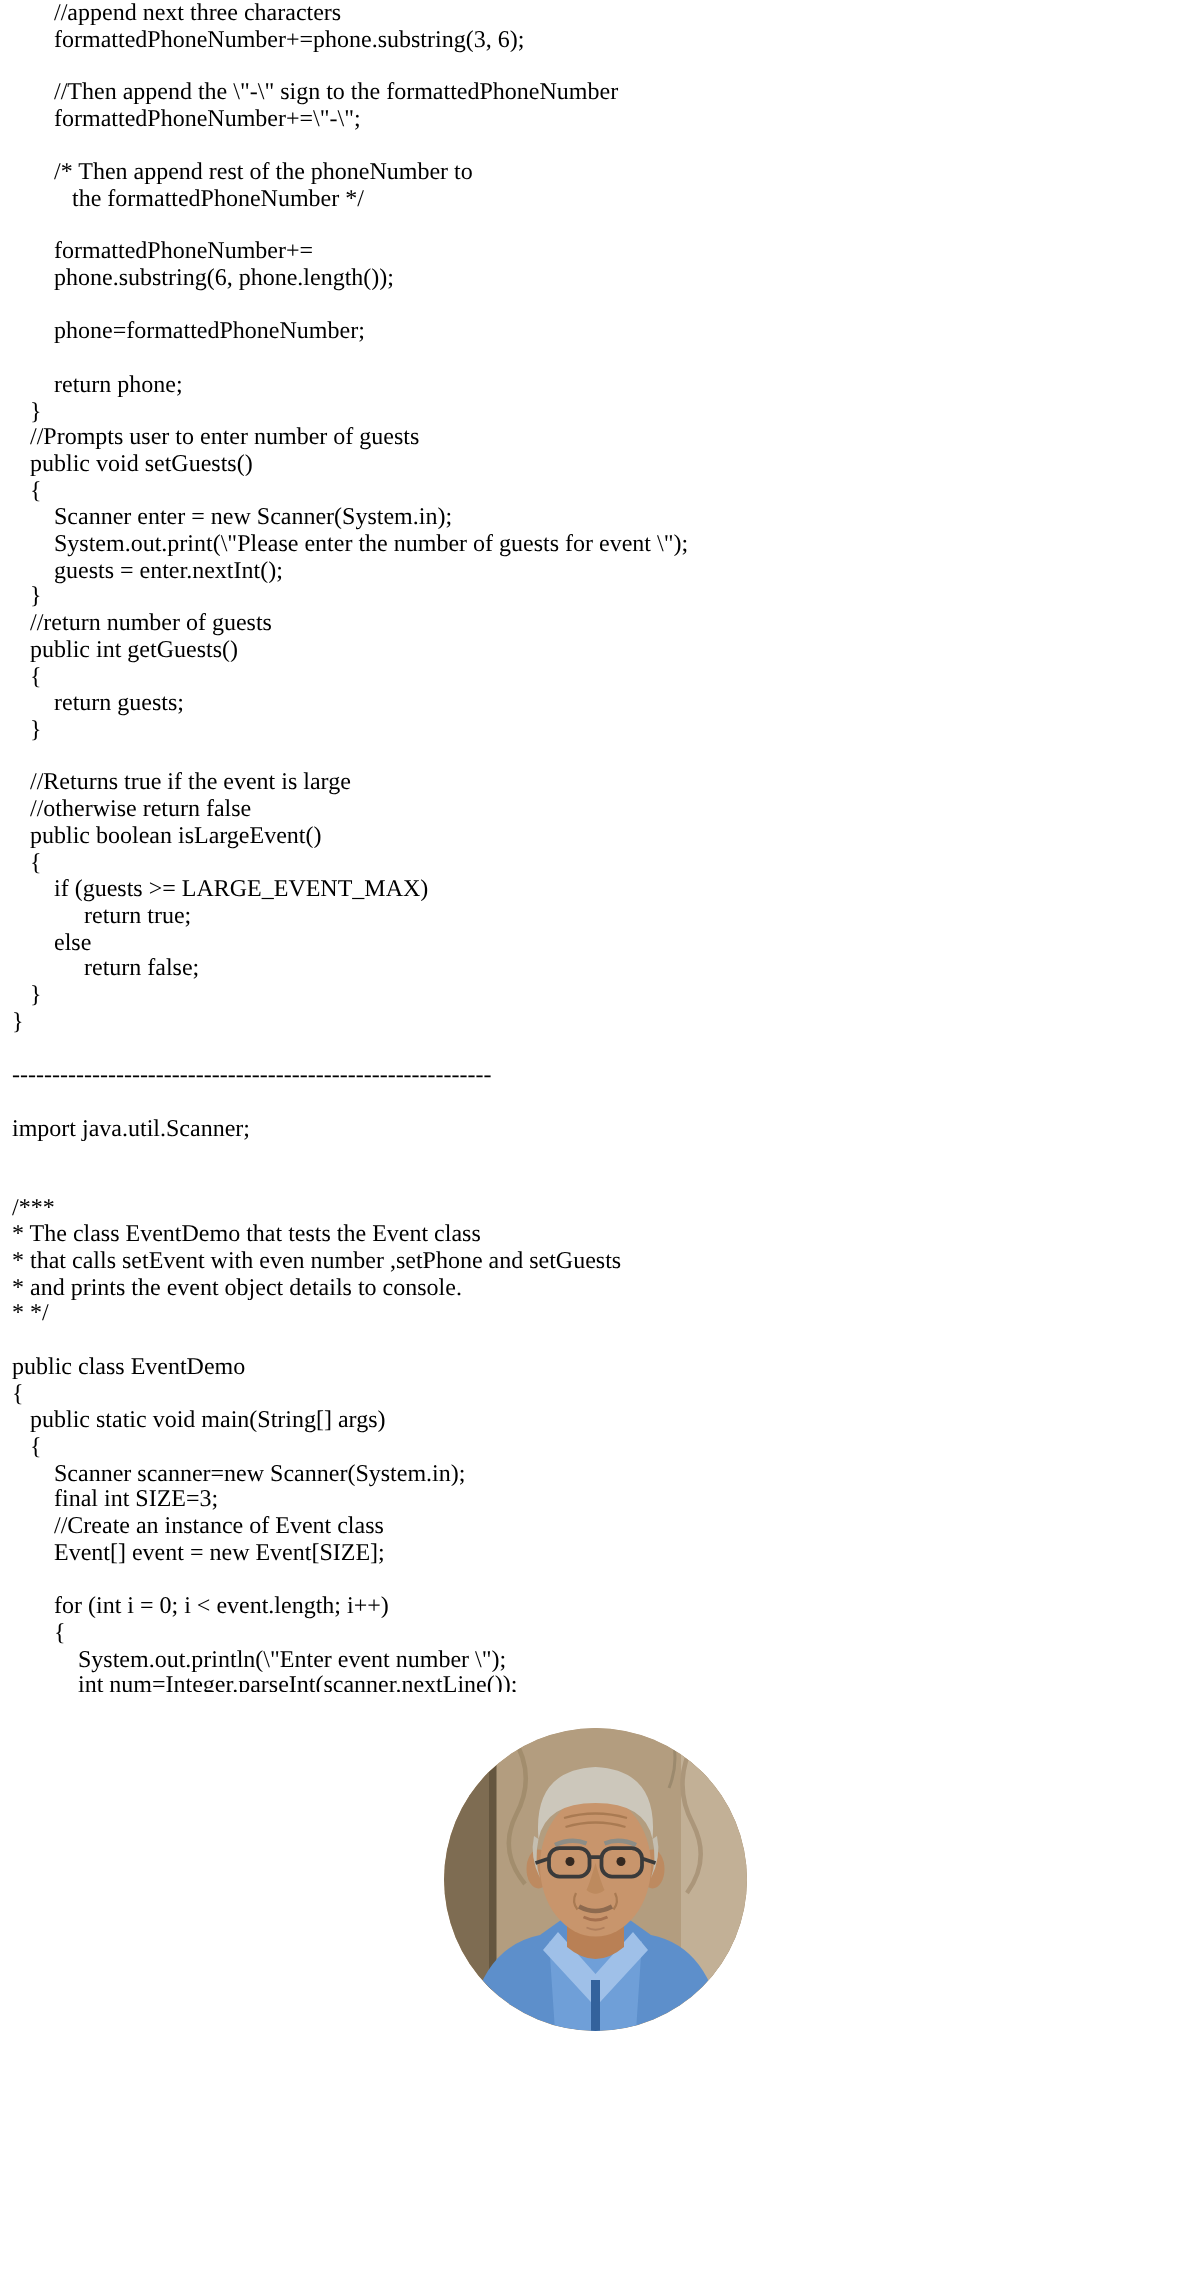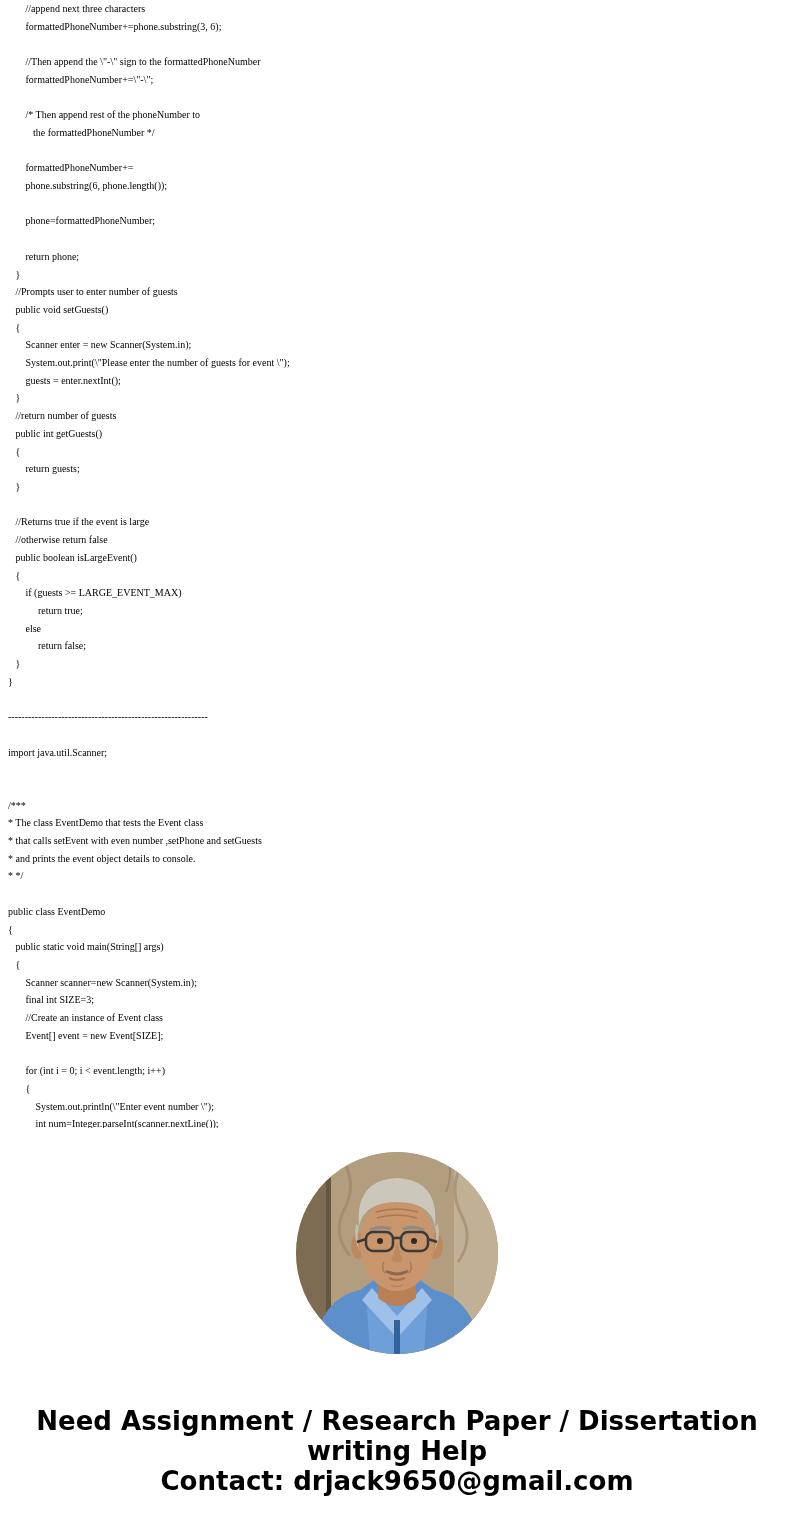--- a/index.html
+++ b/index.html
@@ -10,21 +10,21 @@
     overflow: hidden;
     position: relative;
     font-family: "Liberation Serif", serif;
     color: #000;
   }
   .code-doc {
     margin-left: 8px;
     height: 1128px;
     overflow: hidden;
     font-family: "Liberation Serif", "DejaVu Serif", serif;
-    font-size: 10px;
+    font-size: 16px;
     line-height: 17.7px;
     white-space: pre;
     color: #000;
   }
   .portrait-wrap {
     width: 100%;
     display: flex;
     justify-content: center;
   }
   .portrait {
@@ -181,19 +181,14 @@
 
           <path d="M90 119 q11 6 22 0" stroke="#8d6a4f" stroke-width="3" fill="none"></path>
           <path d="M93 126 q8 4 16 0" stroke="#a5714f" stroke-width="2" fill="none"></path>
 
           <path d="M95 133 q6 3 12 0" stroke="#b07f5c" stroke-width="1.2" fill="none"></path>
         </g>
       </svg>
     </div>
   </div>
 
-  <div class="footer">
-    <div class="heading">Need Assignment / Research Paper / Dissertation
-writing Help</div>
-    <div class="contact">Contact: drjack9650@gmail.com</div>
-  </div>
 
 </div>
 
 </body></html>

